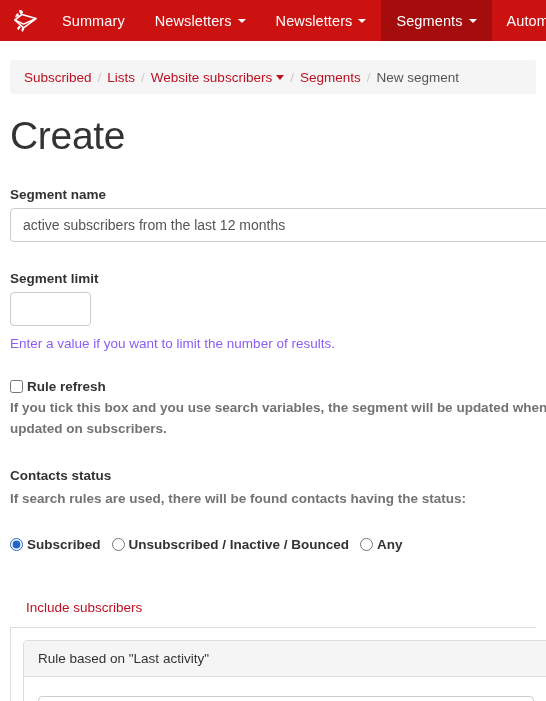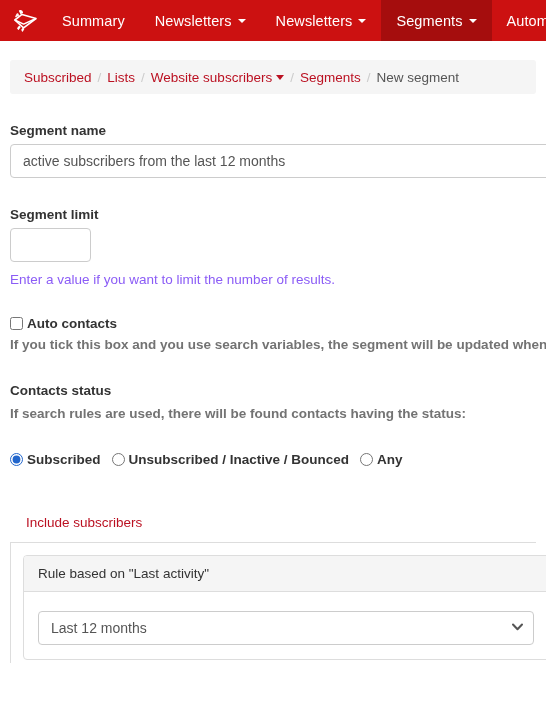--- a/index.html
+++ b/index.html
@@ -303,34 +303,36 @@
   <span class="bc-sep">/</span>
   <a class="bc-link"><span>Website subscribers</span><i class="bc-caret"></i></a>
   <span class="bc-sep">/</span>
   <a class="bc-link">Segments</a>
   <span class="bc-sep">/</span>
   <span class="bc-current">New segment</span>
 </div>
 
 <div class="page">
 
+  <h1 class="page-title">Create</h1>
 
   <div class="field-label">Segment name</div>
   <input class="text-input wide" type="text" value="active subscribers from the last 12 months" style="">
 
   <div class="field-label">Segment limit</div>
   <input class="text-input small" type="text" value="" style="">
   <div class="help-text">Enter a value if you want to limit the number of results.</div>
 
   <div class="checkbox-row">
     <input type="checkbox" id="auto-refresh" style="">
-    <label for="auto-refresh">Auto contacts</label>
+    <label for="auto-refresh">Rule refresh</label>
   </div>
   <div class="block-help">
     <div>If you tick this box and you use search variables, the segment will be updated when these</div>
+    <div class="line2">updated on subscribers.</div>
   </div>
 
   <div class="section-label">Contacts status</div>
   <div class="section-sub">If search rules are used, there will be found contacts having the status:</div>
   <div class="radio-row">
     <label class="radio-opt">
       <input type="radio" name="cstatus" checked="" style="">
       <span>Subscribed</span>
     </label>
     <label class="radio-opt">

